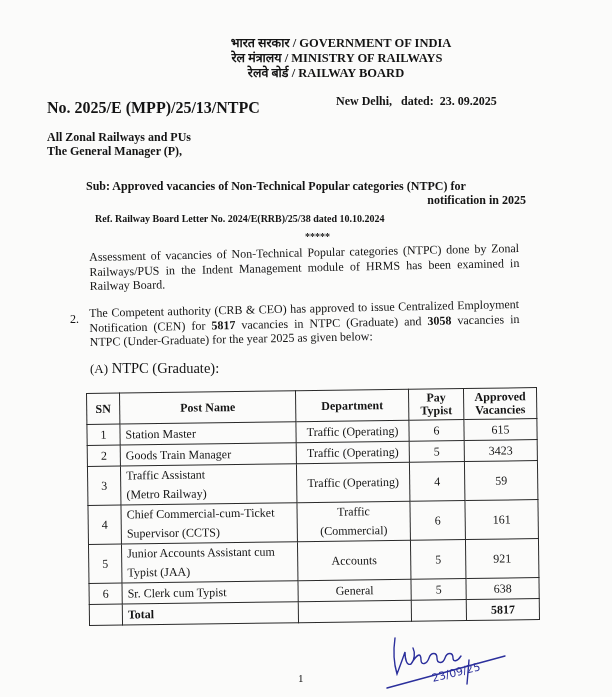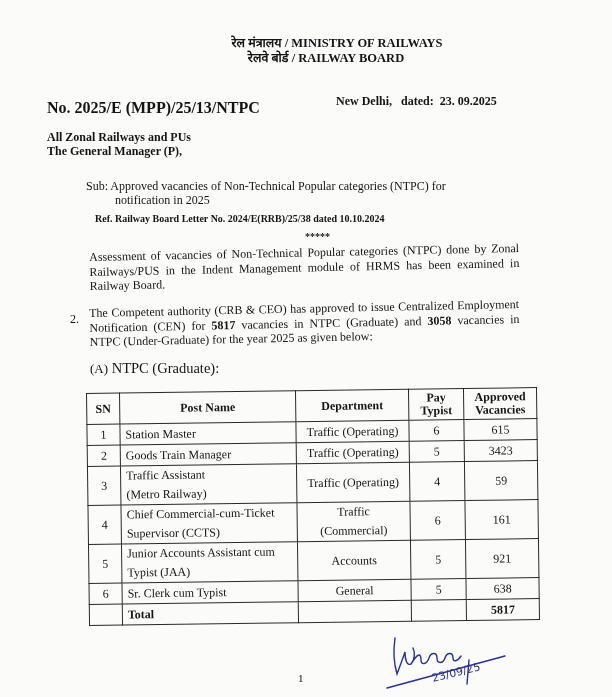--- a/index.html
+++ b/index.html
@@ -9,22 +9,22 @@
     }
     .hdr { position: absolute; left: 0; width: 612px; text-align: center; font-weight: bold; font-size: 12.5px; line-height: 15px; }
     .hdr .l1 { margin-left: 70px; }
     .hdr .l2 { margin-left: 62px; }
     .hdr .l3 { margin-left: 40px; }
     .abs { position: absolute; }
     .bold { font-weight: bold; }
     .ref-no { left: 47px; top: 99px; font-size: 16px; font-weight: bold; }
     .dated { left: 336px; top: 94px; font-size: 12px; font-weight: bold; }
     .addr { left: 47px; top: 130px; font-size: 12px; font-weight: bold; line-height: 14px; }
-    .sub { left: 86px; top: 179px; font-size: 12px; font-weight: normal; line-height: 14px; width: 440px; }
-    .sub .indent { padding-left: 29px; display:block; }
+    .sub { left: 86px; top: 179px; font-size: 12px; font-weight: bold; line-height: 14px; width: 440px; }
+    .sub .indent { padding-left: 29px; display:block;text-align:right; }
     .refl { left: 95px; top: 213px; font-size: 10px; font-weight: bold; }
     .stars { left: 305px; top: 231px; font-size: 10px; font-weight: bold; }
     .para1 { left: 89px; top: 250px; width: 430px; font-size: 12px; line-height: 14.5px; text-align: justify; transform: rotate(-1.2deg); transform-origin: left top; }
     .para2-num { left: 70px; top: 312px; font-size: 12px; }
     .para2 { left: 89px; top: 298px; width: 430px; font-size: 12px; line-height: 14.5px; text-align: justify; transform: rotate(-1.2deg); transform-origin: left top; }
     .sec { left: 90px; top: 360px; font-size: 14.5px; font-weight: normal; }
     .sec .pre { font-size: 13px; }
     table.vac {
       position: absolute; left: 86px; top: 393px; border-collapse: collapse; font-size: 12px;
       transform: rotate(-0.75deg); transform-origin: left top;
@@ -39,20 +39,21 @@
     .col-dept { width: 102px; }
     .col-pay { width: 44px; }
     .col-vac { width: 62px; }
     .pg { left: 298px; top: 672px; font-size: 11px; }
     .sig { left: 385px; top: 630px; }
   </style>
 </head>
 <body>
 
 <div class="hdr" style="top:36px">
+  <div class="l1">भारत सरकार / GOVERNMENT OF INDIA</div>
   <div class="l2">रेल मंत्रालय / MINISTRY OF RAILWAYS</div>
   <div class="l3">रेलवे बोर्ड / RAILWAY BOARD</div>
 </div>
 
 <div class="abs ref-no">No. 2025/E (MPP)/25/13/NTPC</div>
 <div class="abs dated" style="white-space:pre">New Delhi,   dated:  23. 09.2025</div>
 
 <div class="abs addr">
   <div>All Zonal Railways and PUs</div>
   <div>The General Manager (P),</div>

